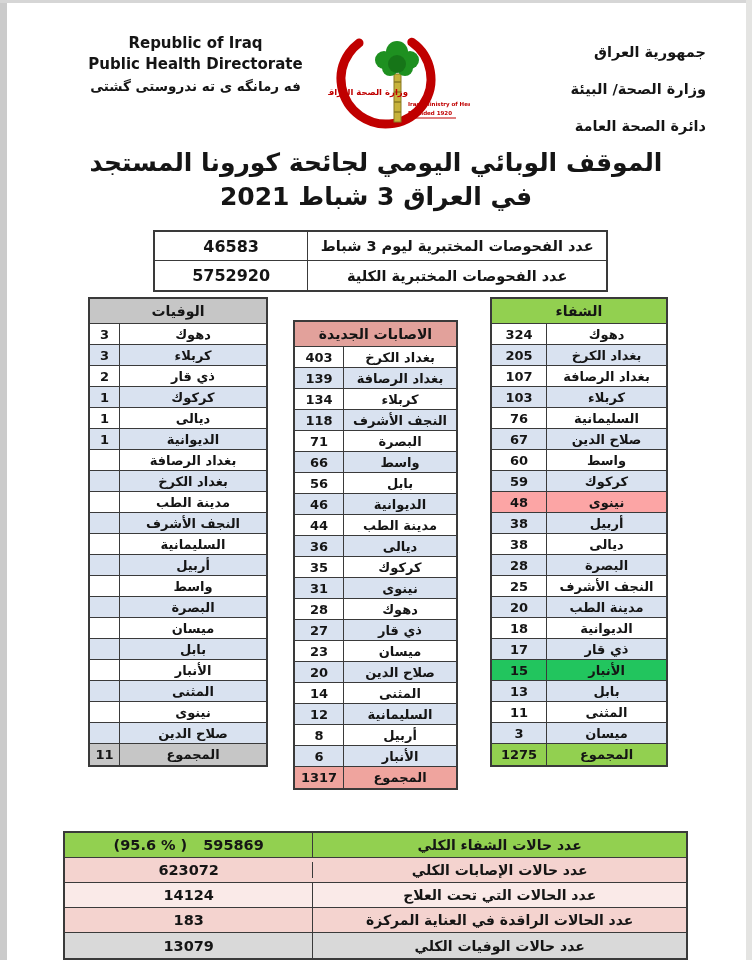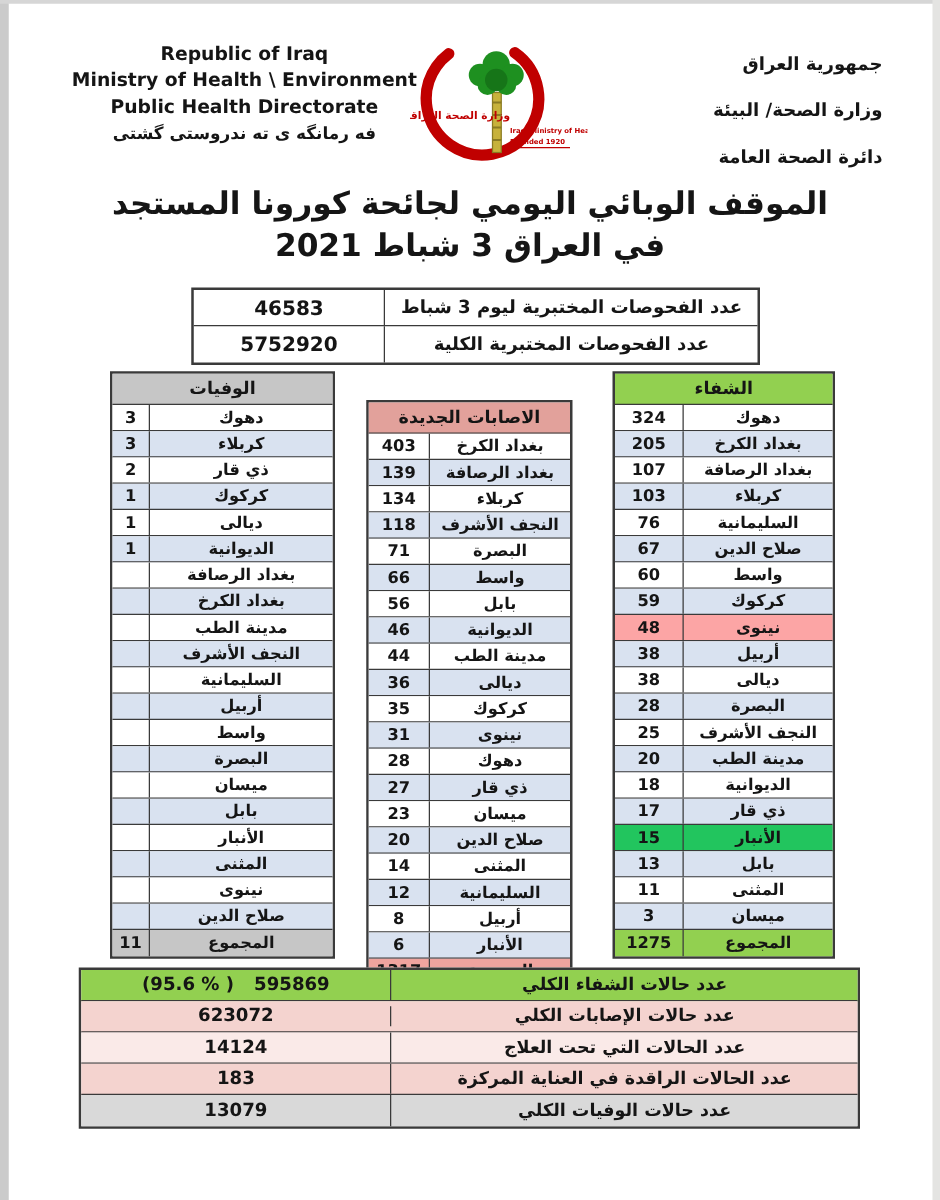--- a/index.html
+++ b/index.html
@@ -48,38 +48,37 @@
   .gt-header { height:25px; display:flex; align-items:center; justify-content:center;
                font-weight:bold; font-size:14px; direction:rtl; border-bottom:1px solid #3a3a3a; }
   .gt-row { display:flex; height:21px; border-bottom:1px solid #3a3a3a; }
   .gt-row:last-child { border-bottom:none; }
   .gt-val { width:var(--valw); display:flex; align-items:center; justify-content:center;
             font-weight:bold; font-size:13px; border-right:1px solid #3a3a3a; }
   .gt-name { flex:1; display:flex; align-items:center; justify-content:center;
              font-weight:bold; font-size:13px; direction:rtl; }
 
   
-  .summary { position:absolute; left:63px; top:774px; width:625px; border:2px solid #3a3a3a; background:#fff; }
+  .summary { position:absolute; left:63px; top:831px; width:625px; border:2px solid #3a3a3a; background:#fff; }
   .sum-row { display:flex; height:25px; border-bottom:1px solid #3a3a3a; }
   .sum-row:last-child { border-bottom:none; }
   .sum-val { width:40%; display:flex; align-items:center; justify-content:center; gap:16px;
              direction:ltr; font-weight:bold; font-size:14.5px; border-right:1px solid #3a3a3a; }
   .sum-label { flex:1; display:flex; align-items:center; justify-content:center;
                font-weight:bold; font-size:14px; direction:rtl; }
 </style>
 </head>
 <body>
 
 <div class="edge-left"></div>
 <div class="edge-top"></div>
 <div class="edge-right"></div>
 
 <div class="hdr-left">
   <div class="en">Republic of Iraq</div>
-  <div class="en">Ministry of Health \ Environment</div>
   <div class="en">Public Health Directorate</div>
   <div class="ku">فه رمانگه ی ته ندروستی گشتی</div>
 </div>
 
 <div class="logo-box">
   <svg width="142" height="114" viewBox="0 0 142 114">
     <g>
       <circle cx="58" cy="57" r="45" fill="none" stroke="#C00000" stroke-width="9" stroke-dasharray="226 57" stroke-linecap="round" transform="rotate(-55 58 57)"></circle>
     </g>
     <g>

